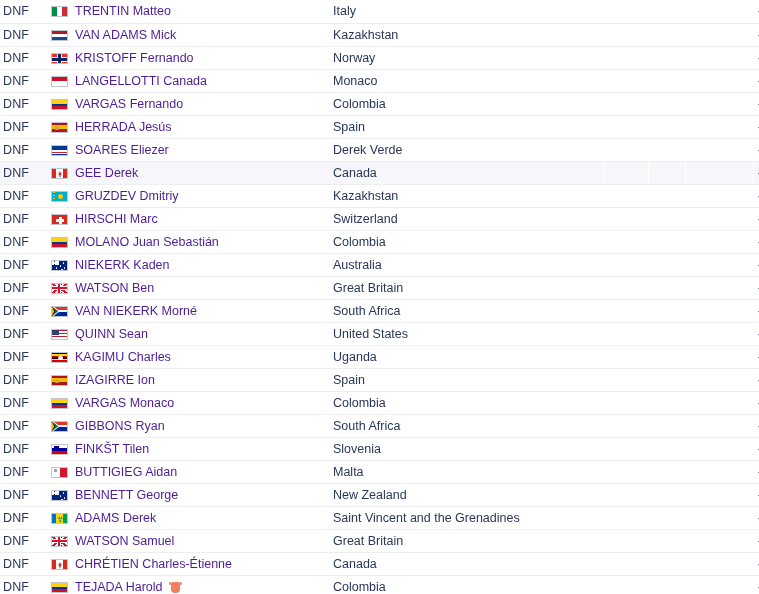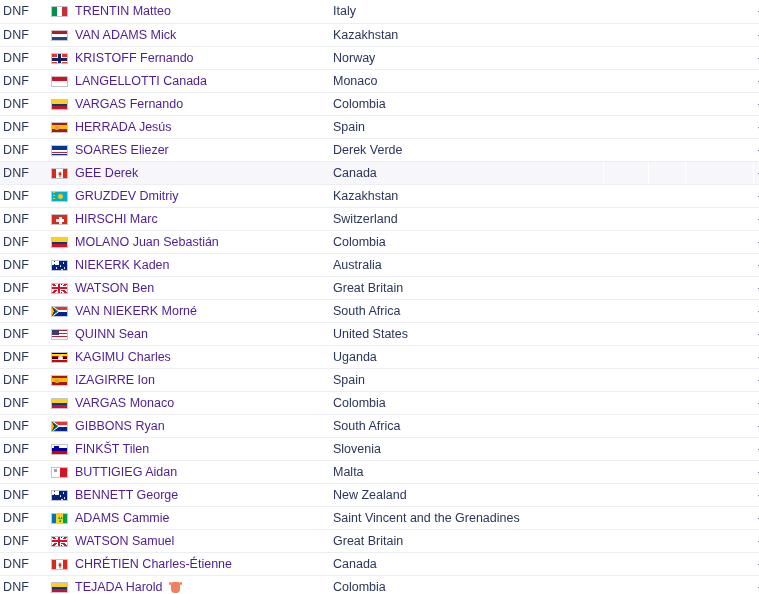--- a/index.html
+++ b/index.html
@@ -487,21 +487,21 @@
         <td class="c-rider"><span class="rider-name">BENNETT George</span></td>
         <td class="c-country"><span class="country-name">New Zealand</span></td>
         <td class="c-s1 col-div"></td>
         <td class="c-s2 col-div"></td>
         <td class="c-s3 col-div"></td>
         <td class="c-dash col-div"><span class="dash-cell">-</span></td>
       </tr>
       <tr>
         <td class="c-status"><span class="status-text">DNF</span></td>
         <td class="c-flag"><span class="flag f-vc"><i class="b1"></i><i class="y"></i><i class="g"></i><i class="d1"></i><i class="d2"></i><i class="d3"></i></span></td>
-        <td class="c-rider"><span class="rider-name">ADAMS Cammie</span></td>
+        <td class="c-rider"><span class="rider-name">ADAMS Derek</span></td>
         <td class="c-country"><span class="country-name">Saint Vincent and the Grenadines</span></td>
         <td class="c-s1 col-div"></td>
         <td class="c-s2 col-div"></td>
         <td class="c-s3 col-div"></td>
         <td class="c-dash col-div"><span class="dash-cell">-</span></td>
       </tr>
       <tr>
         <td class="c-status"><span class="status-text">DNF</span></td>
         <td class="c-flag"><span class="flag f-gb"><i class="bg"></i><i class="diag"></i><i class="diagr"></i><i class="cw"></i><i class="cr"></i></span></td>
         <td class="c-rider"><span class="rider-name">WATSON Samuel</span></td>

